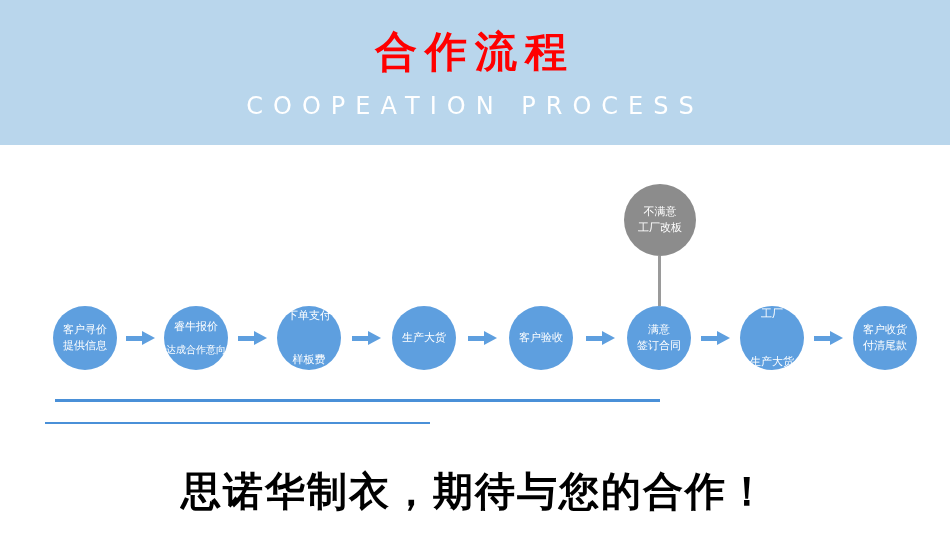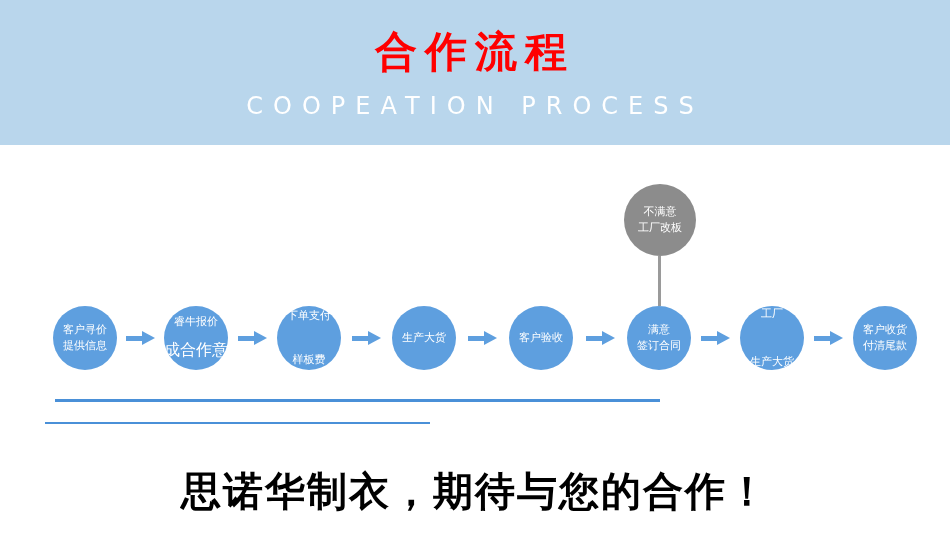--- a/index.html
+++ b/index.html
@@ -54,21 +54,21 @@
   }
   .connector {
     position:absolute;
     left:658px; top:256px;
     width:3px; height:50px;
     background:#9a9a9a;
   }
 
   .c1 { left:53px;  top:306px; }
   .c2 { left:164px; top:306px;gap:8px; }
-  .c2 span:nth-child(2) { font-size:16px; }
+  .c2 span:nth-child(2) { font-size:10px; }
   .c3 { left:277px; top:306px;gap:28px; }
   .c4 { left:392px; top:306px; }
   .c5 { left:509px; top:306px; }
   .c6 { left:627px; top:306px; }
   .c7 { left:740px; top:306px;justify-content:space-between; }
   .c8 { left:853px; top:306px; }
 
   .arrow { position:absolute; top:331px; width:30px; height:14px; }
   .arrow .bar {
     position:absolute; left:0; top:5px;

